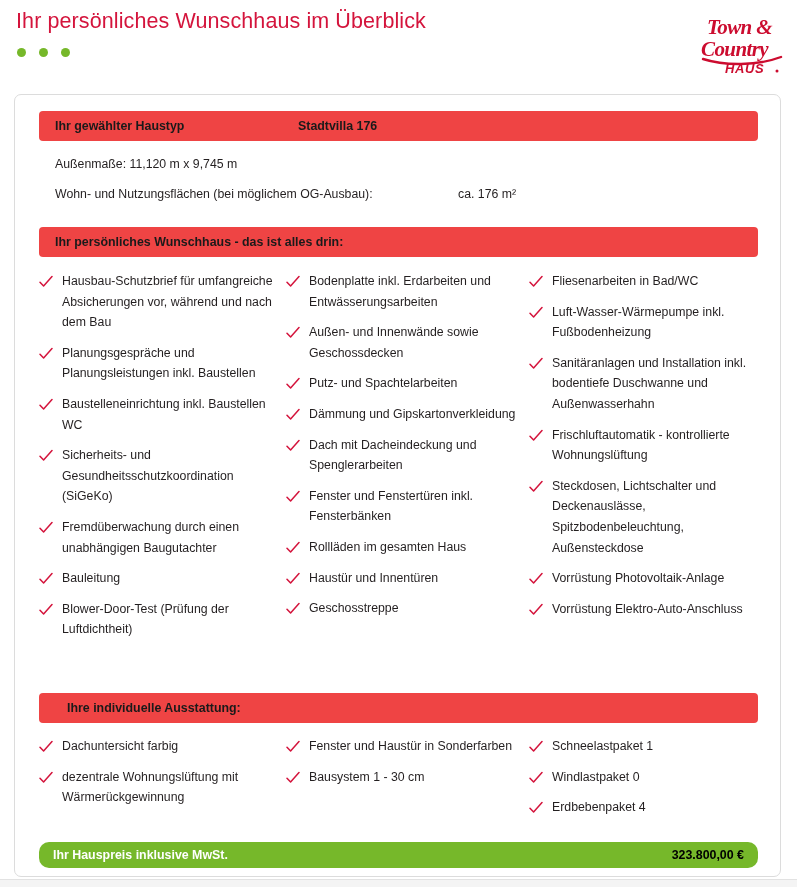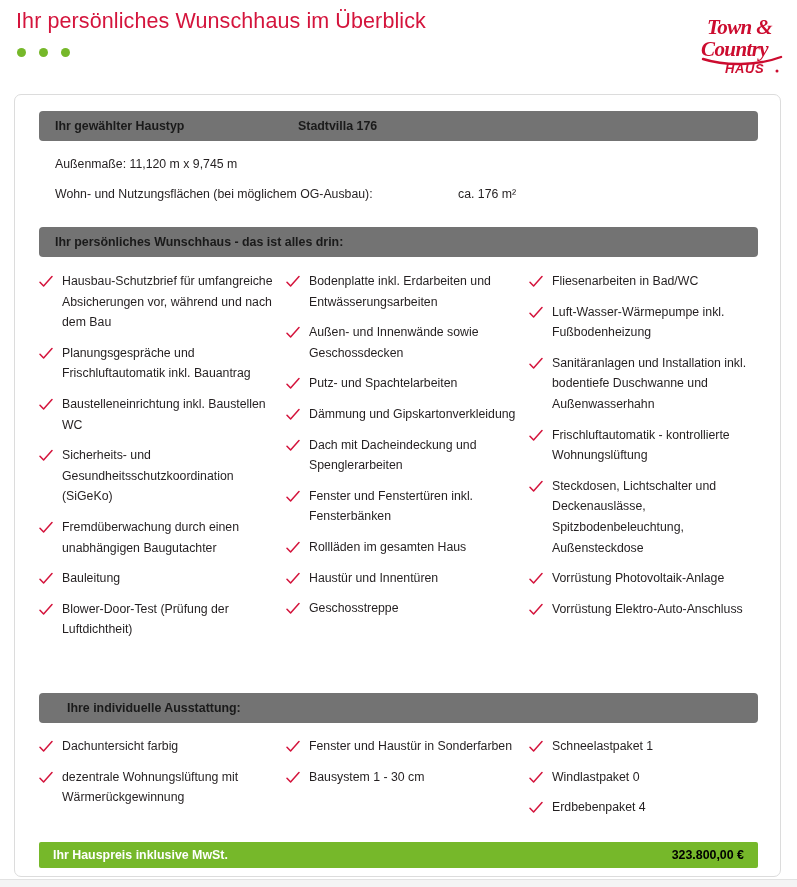--- a/index.html
+++ b/index.html
@@ -67,21 +67,21 @@
     border: 1px solid #dcdcdc;
     border-radius: 7px;
     background: #ffffff;
     box-sizing: border-box;
   }
 
   .band {
     position: absolute;
     left: 24px;
     width: 719px;
-    background: #737373;
+    background: #ef4444;
     border-radius: 4px;
     box-sizing: border-box;
   }
   .band-label {
     position: absolute;
     top: 50%;
     transform: translateY(-50%);
     font-size: 12.4px;
     font-weight: bold;
     color: #1a1a1a;
@@ -156,21 +156,21 @@
   }
 
   
   .price-bar {
     position: absolute;
     left: 24px;
     top: 747px;
     width: 719px;
     height: 26px;
     background: #76b82a;
-    border-radius: 2px;
+    border-radius: 10px;
     box-sizing: border-box;
   }
   .price-label {
     position: absolute;
     left: 14px;
     top: 50%;
     transform: translateY(-50%);
     font-size: 12.4px;
     font-weight: bold;
     color: #ffffff;
@@ -251,21 +251,21 @@
             </svg>
           </span>
           <span class="feature-text">Hausbau-Schutzbrief für umfangreiche Absicherungen vor, während und nach dem Bau</span>
         </div>
         <div class="feature-item">
           <span class="check">
             <svg viewBox="0 0 14 14">
               <path d="M1 7.2 L4.6 11 L13 1.6" fill="none" stroke="#d4143c" stroke-width="1.5" stroke-linecap="round" stroke-linejoin="round"></path>
             </svg>
           </span>
-          <span class="feature-text">Planungsgespräche und Frischluftautomatik inkl. Bauantrag</span>
+          <span class="feature-text">Planungsgespräche und Planungsleistungen inkl. Baustellen</span>
         </div>
         <div class="feature-item">
           <span class="check">
             <svg viewBox="0 0 14 14">
               <path d="M1 7.2 L4.6 11 L13 1.6" fill="none" stroke="#d4143c" stroke-width="1.5" stroke-linecap="round" stroke-linejoin="round"></path>
             </svg>
           </span>
           <span class="feature-text">Baustelleneinrichtung inkl. Baustellen WC</span>
         </div>
         <div class="feature-item">

